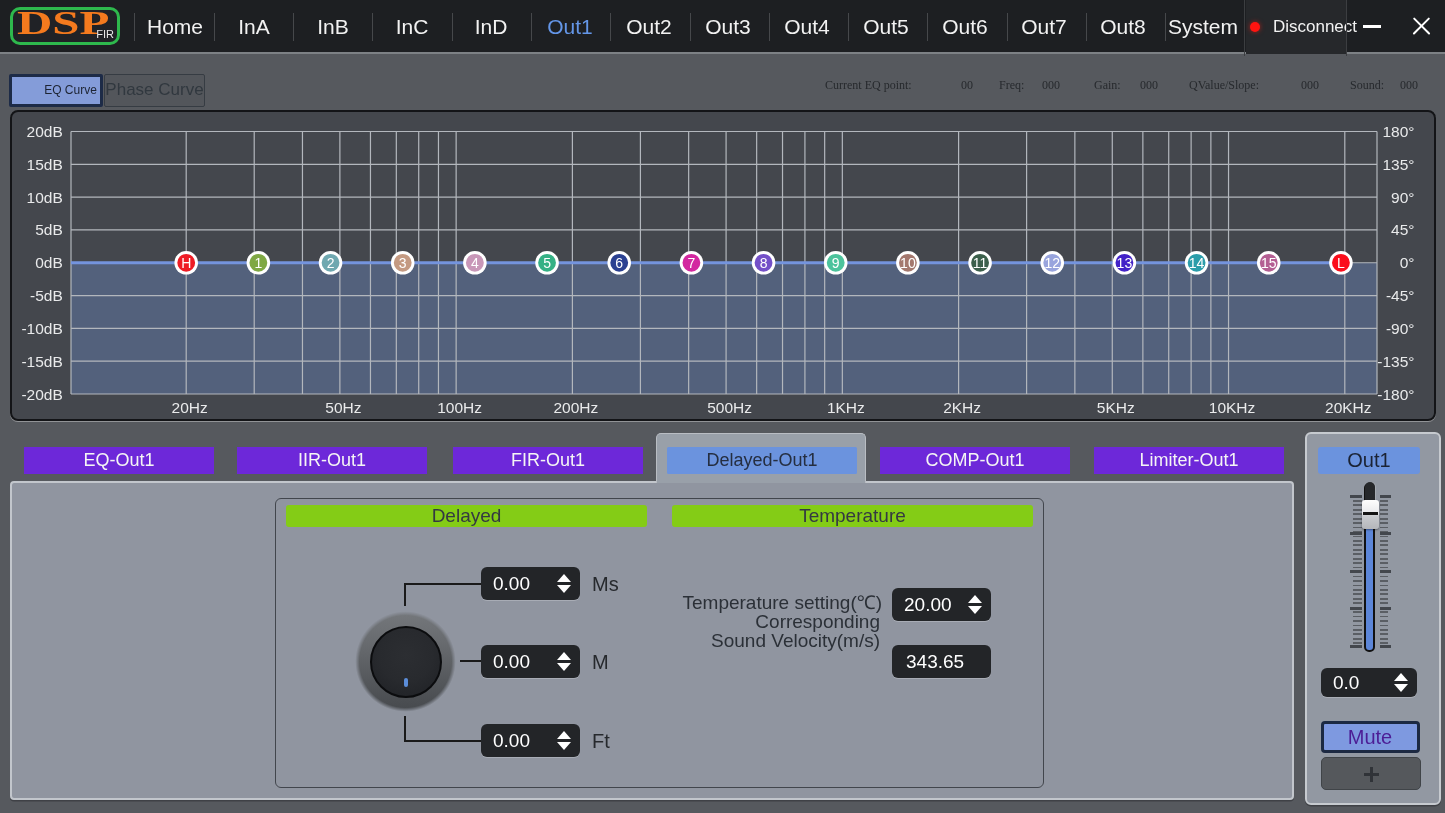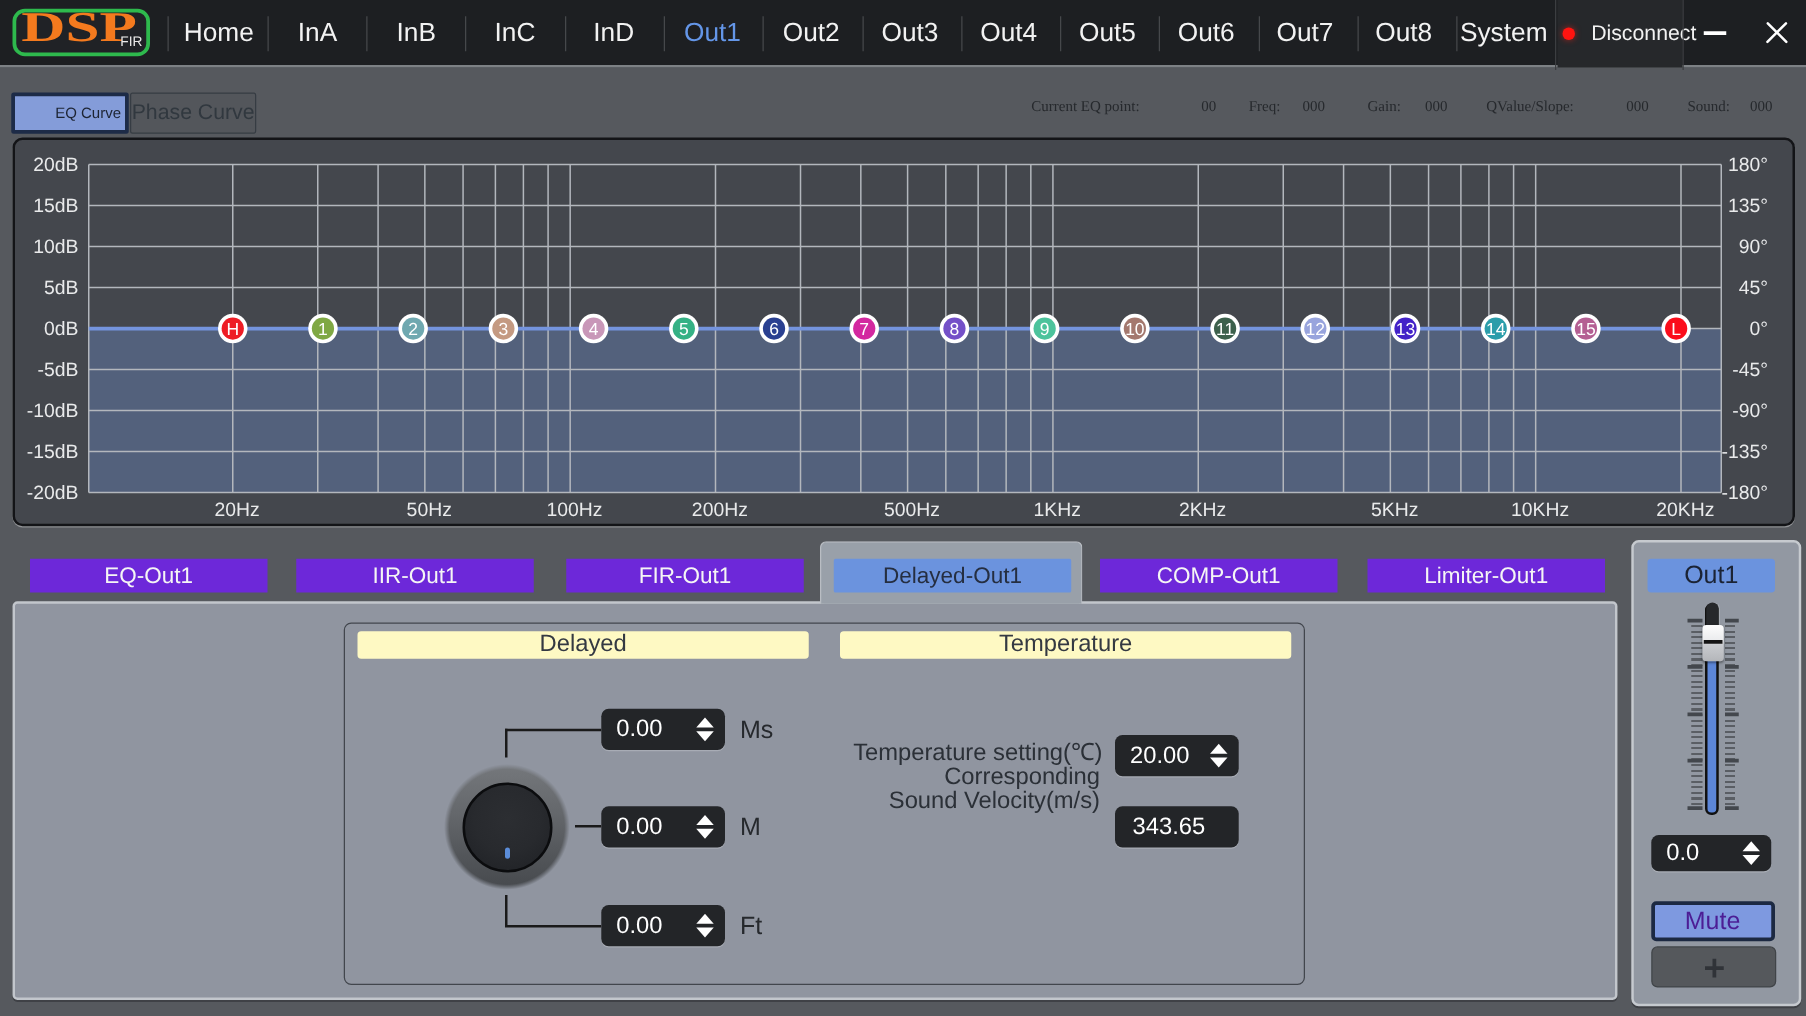--- a/index.html
+++ b/index.html
@@ -31,21 +31,21 @@
 #gpanel { left:10px; top:110px; width:1426px; height:311px; background:#44474d; border:2px solid #131417; border-radius:8px; box-shadow:0 1px 0 rgba(255,255,255,0.35); }
 
 
 .tab { position:absolute; top:447px; width:190px; height:27px; background:#6d28d9; color:#f5f5f5; font-size:18px; text-align:center; line-height:27px; }
 #deltab { z-index:3; left:656px; top:433px; width:210px; height:50px; background:#99a0a9; border:1px solid #b9bdc3; border-bottom:none; border-radius:5px 5px 0 0; }
 #delbtn { z-index:4; left:667px; top:447px; width:190px; height:27px; background:#6b93de; border-radius:1.5px; color:#252e40; font-size:18px; text-align:center; line-height:27px; }
 
 
 #mainpanel { left:10px; top:481px; width:1284px; height:319px; background:#9095a0; border:2px solid #c2c6cc; border-radius:4px; box-shadow:0 1.5px 0 rgba(40,42,46,0.5); }
 #groupbox { left:275px; top:498px; width:769px; height:290px; border:1px solid #42464d; border-radius:6px; }
-.gheader { position:absolute; top:505px; height:22px; background:#fef9c3; border-radius:3px; color:#343942; font-size:19px; text-align:center; line-height:22px; }
+.gheader { position:absolute; top:505px; height:22px; background:#84cc16; border-radius:3px; color:#343942; font-size:19px; text-align:center; line-height:22px; }
 .spin { position:absolute; width:99px; height:33px; background:#232528; border-radius:6px; box-shadow:0 1px 0 rgba(255,255,255,0.22); color:#fff; font-size:19px; line-height:33px; }
 .spin .v { position:absolute; left:12px; }
 .spin .up { position:absolute; right:9px; top:7px; width:0; height:0; border-left:7px solid transparent; border-right:7px solid transparent; border-bottom:8px solid #fff; }
 .spin .dn { position:absolute; right:9px; top:18px; width:0; height:0; border-left:7px solid transparent; border-right:7px solid transparent; border-top:8px solid #fff; }
 .unit { position:absolute; color:#26292d; font-size:20px; }
 .tlabel { position:absolute; color:#2b3037; font-size:19px; text-align:right; line-height:18.5px; }
 .eline { position:absolute; background:#1a1a1a; }
 
 
 #knob-outer { left:355px; top:611px; width:101px; height:101px; border-radius:50%;

